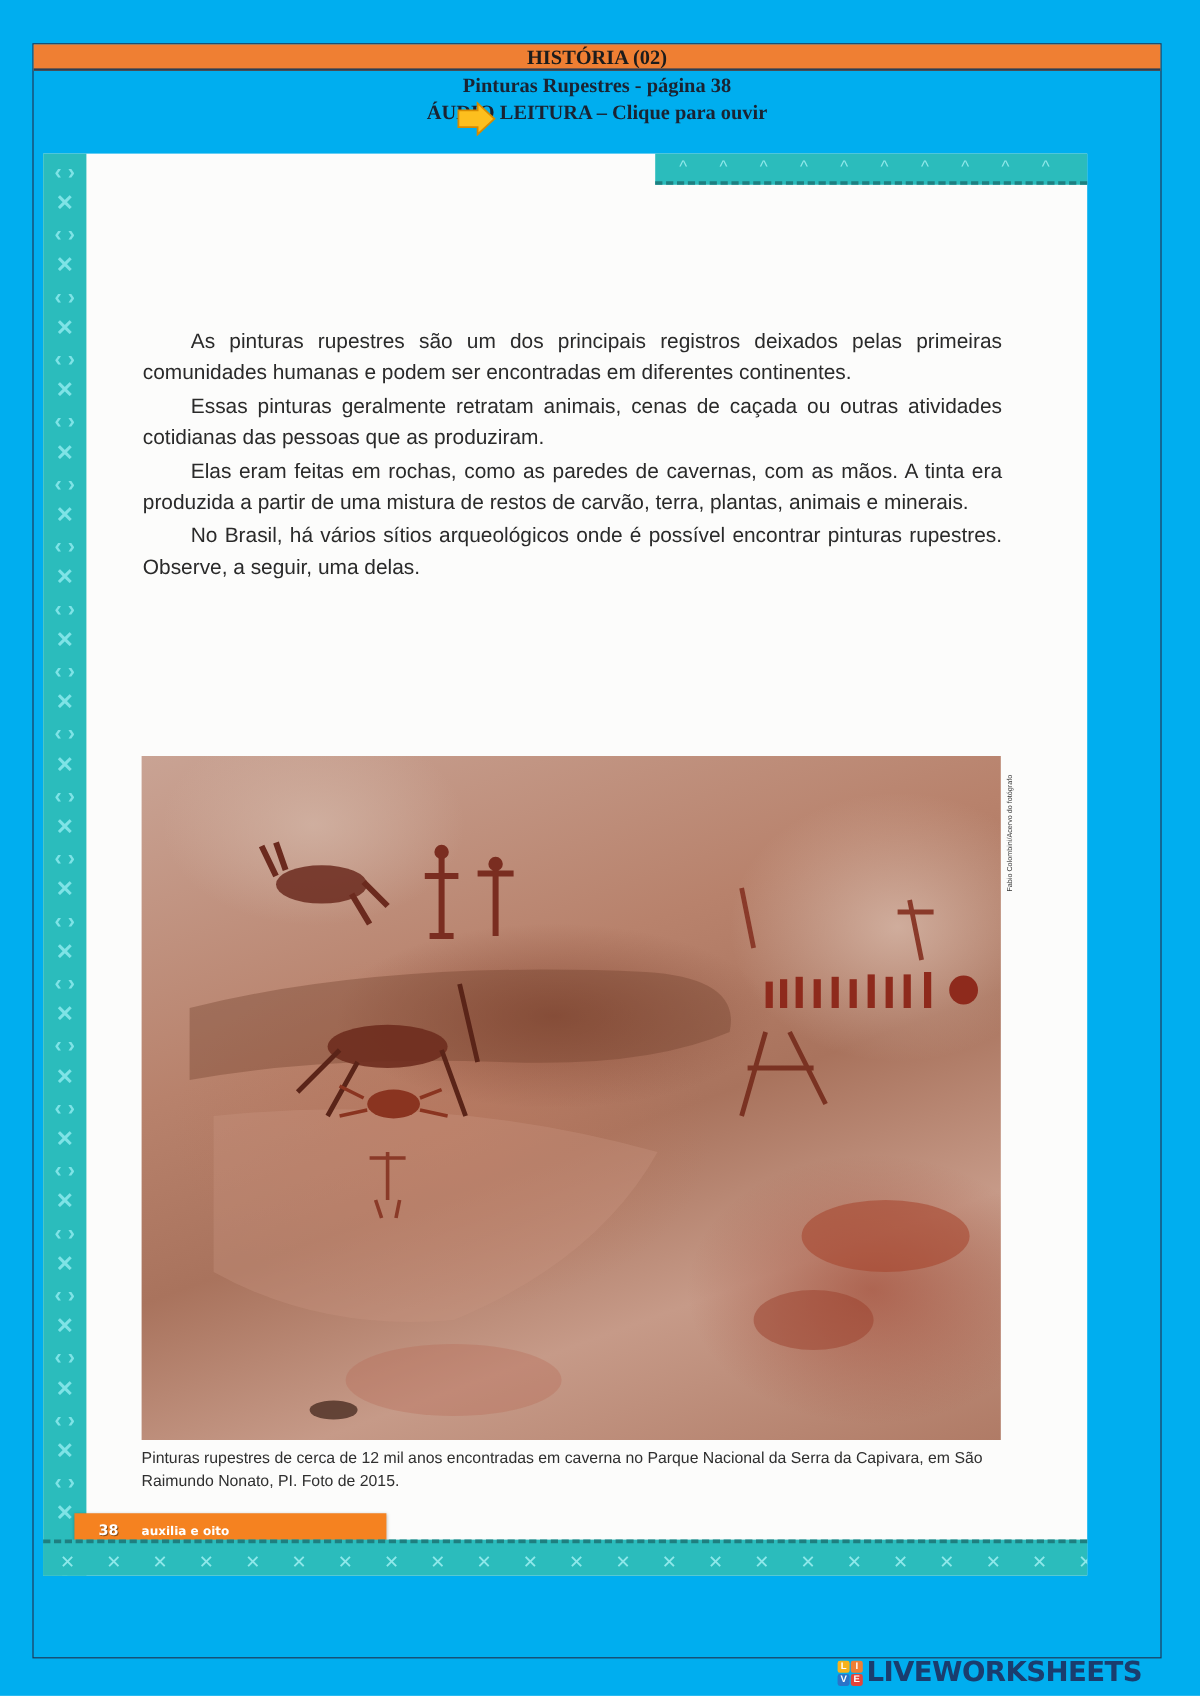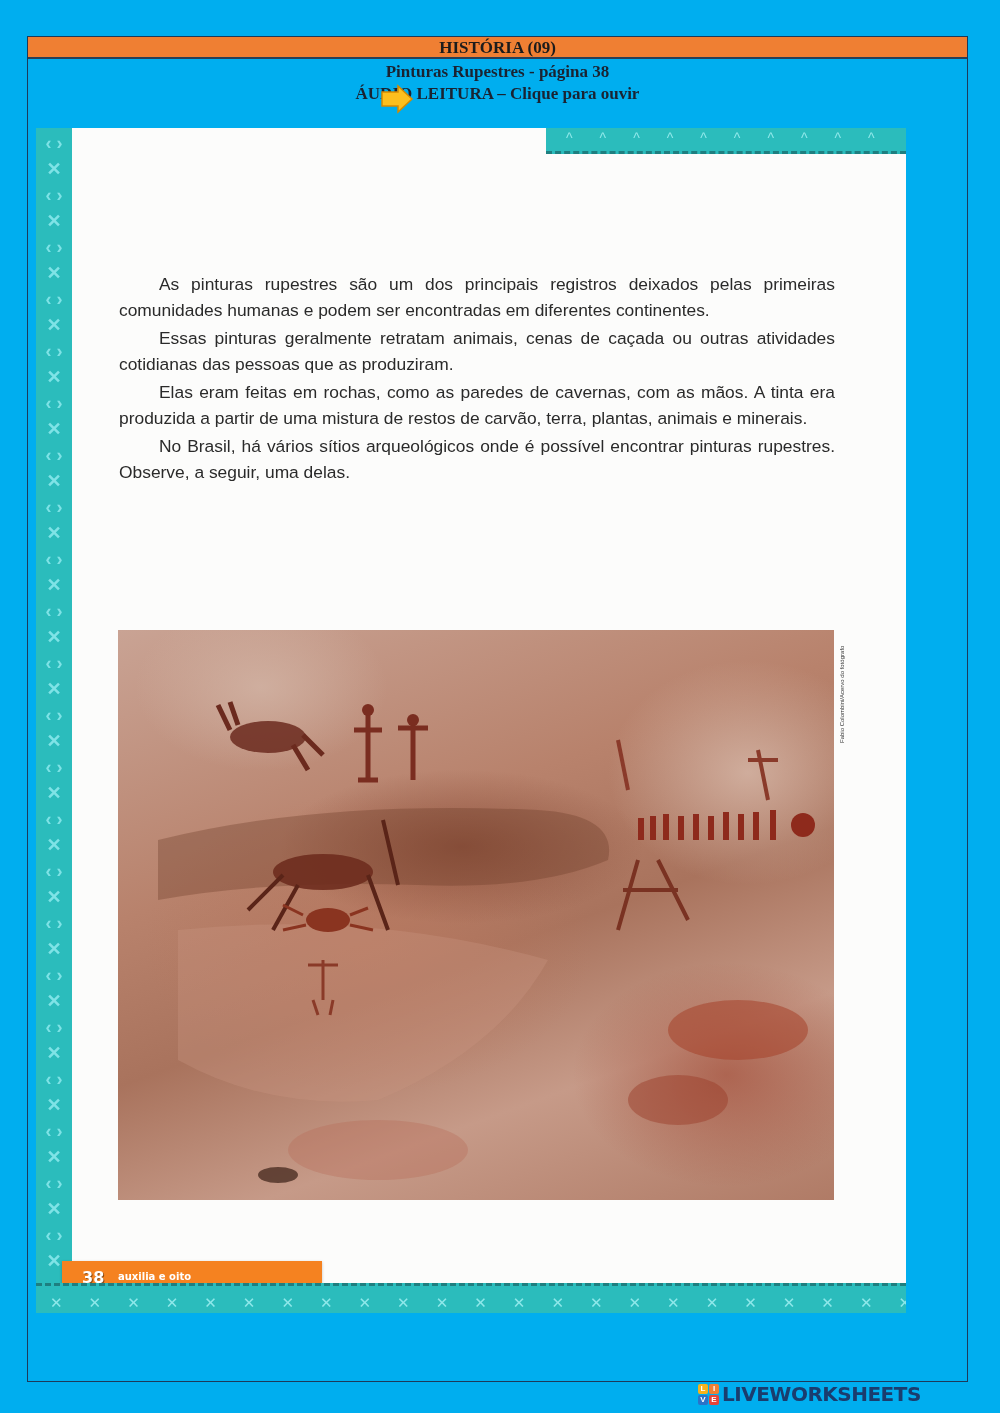--- a/index.html
+++ b/index.html
@@ -115,47 +115,47 @@
     font-family: "Liberation Sans Narrow", "Liberation Sans", sans-serif;
     font-size: 13.2px; line-height: 19px; color: #2f2f2f;
   }
   .footer-tab {
     position: absolute; left: 26px; top: 1133px; width: 260px; height: 32px;
     background: #f58220; border-radius: 0 0 8px 8px;
     box-shadow: 0 1px 3px rgba(0,0,0,0.25);
   }
   .footer-num {
     position: absolute; left: 20px; top: 7px; font-family: "DejaVu Sans", sans-serif;
-    font-weight: bold; font-size: 16px; color: #fff; text-shadow: 1px 1px 0 #8a4a12;
+    font-weight: bold; font-size: 12px; color: #fff; text-shadow: 1px 1px 0 #8a4a12;
   }
   .footer-book {
     position: absolute; left: 56px; top: 10px; font-family: "DejaVu Sans", sans-serif;
     font-weight: bold; font-size: 10px; color: #fff;
   }
 
   .lw-logo {
     position: absolute; left: 698px; top: 1380px; height: 28px; display: flex; align-items: center;
   }
   .lw-badge {
     display: grid; grid-template-columns: 10px 10px; grid-template-rows: 10px 10px; gap: 1px; margin-right: 3px;
   }
   .lw-badge span {
     font-size: 8px; font-weight: bold; color: #fff; text-align: center; line-height: 10px; border-radius: 2px;
   }
   .lw-text {
-    font-family: "DejaVu Sans", sans-serif; font-weight: bold; font-size: 20px; color: #1a3d6e; letter-spacing: -0.5px;
+    font-family: "DejaVu Sans", sans-serif; font-weight: bold; font-size: 23px; color: #1a3d6e; letter-spacing: -0.5px;
   }
 </style>
 </head>
 <body>
 
 <div class="frame"></div>
 
 <div class="top-bar">
-  <span>HISTÓRIA (09)</span>
+  <span>HISTÓRIA (02)</span>
 </div>
 <div class="sub1">Pinturas Rupestres - página 38</div>
 <div class="sub2">ÁUDIO  LEITURA – Clique para ouvir</div>
 <div class="audio-arrow">
   <svg width="34" height="30" viewBox="0 0 34 30">
     <polygon points="2,8 18,8 18,2 32,15 18,28 18,22 2,22" fill="#fdbf1e" stroke="#d68a00" stroke-width="1.5"></polygon>
   </svg>
 </div>
 
 <div class="page">
@@ -257,20 +257,21 @@
       <path d="M500 110 L510 160" stroke="#8a3a2a" stroke-width="4"></path>
 
       <ellipse cx="620" cy="400" rx="70" ry="30" fill="#a5412a" opacity="0.55"></ellipse>
       <ellipse cx="560" cy="470" rx="50" ry="25" fill="#9a3a26" opacity="0.45"></ellipse>
       <ellipse cx="260" cy="520" rx="90" ry="30" fill="#b86a55" opacity="0.35"></ellipse>
       <ellipse cx="160" cy="545" rx="20" ry="8" fill="#3a1f16" opacity="0.7"></ellipse>
     </svg>
   </div>
   <div class="photo-credit">Fabio Colombini/Acervo do fotógrafo</div>
 
+  <div class="caption">Pinturas rupestres de cerca de 12 mil anos encontradas em caverna no Parque Nacional da Serra da Capivara, em São Raimundo Nonato, PI. Foto de 2015.</div>
 
   <div class="footer-tab">
     <span class="footer-num">38</span>
     <span class="footer-book">auxilia e oito</span>
   </div>
   <div class="border-bottom">✕✕✕✕✕✕✕✕✕✕✕✕✕✕✕✕✕✕✕✕✕✕✕</div>
 </div>
 
 <div class="lw-logo">
   <div class="lw-badge">

